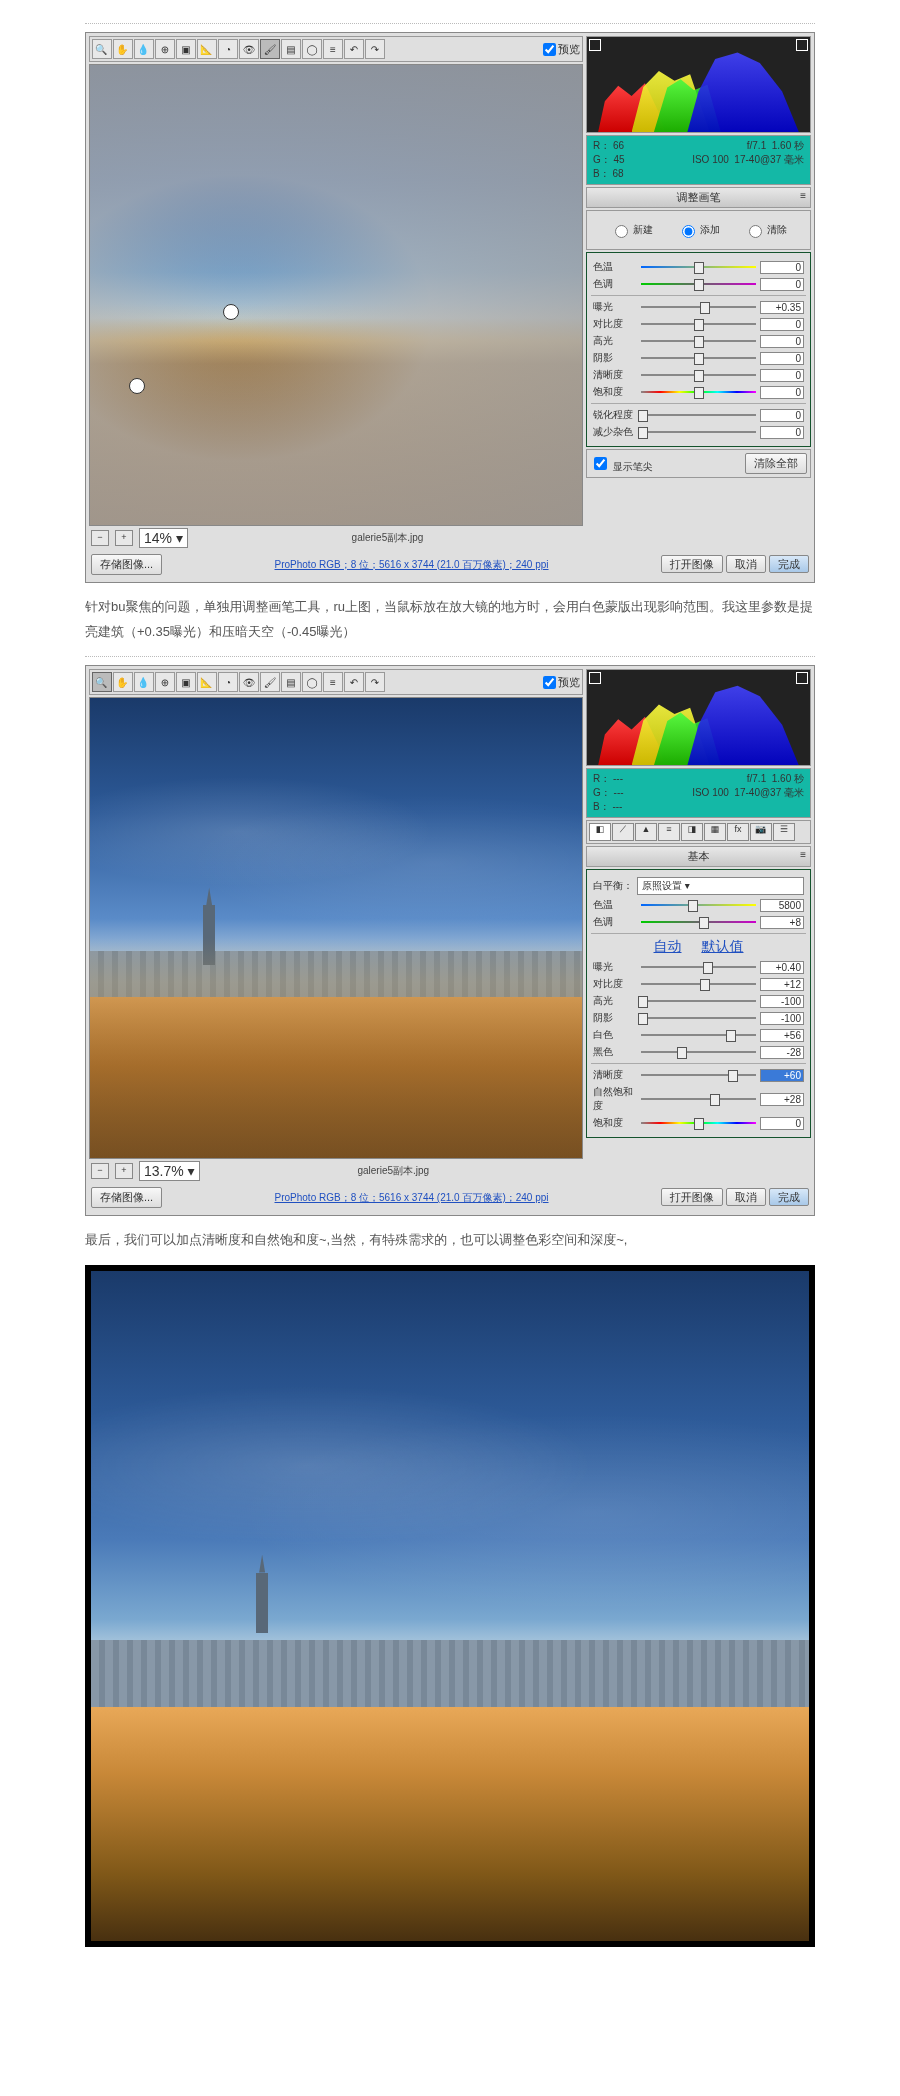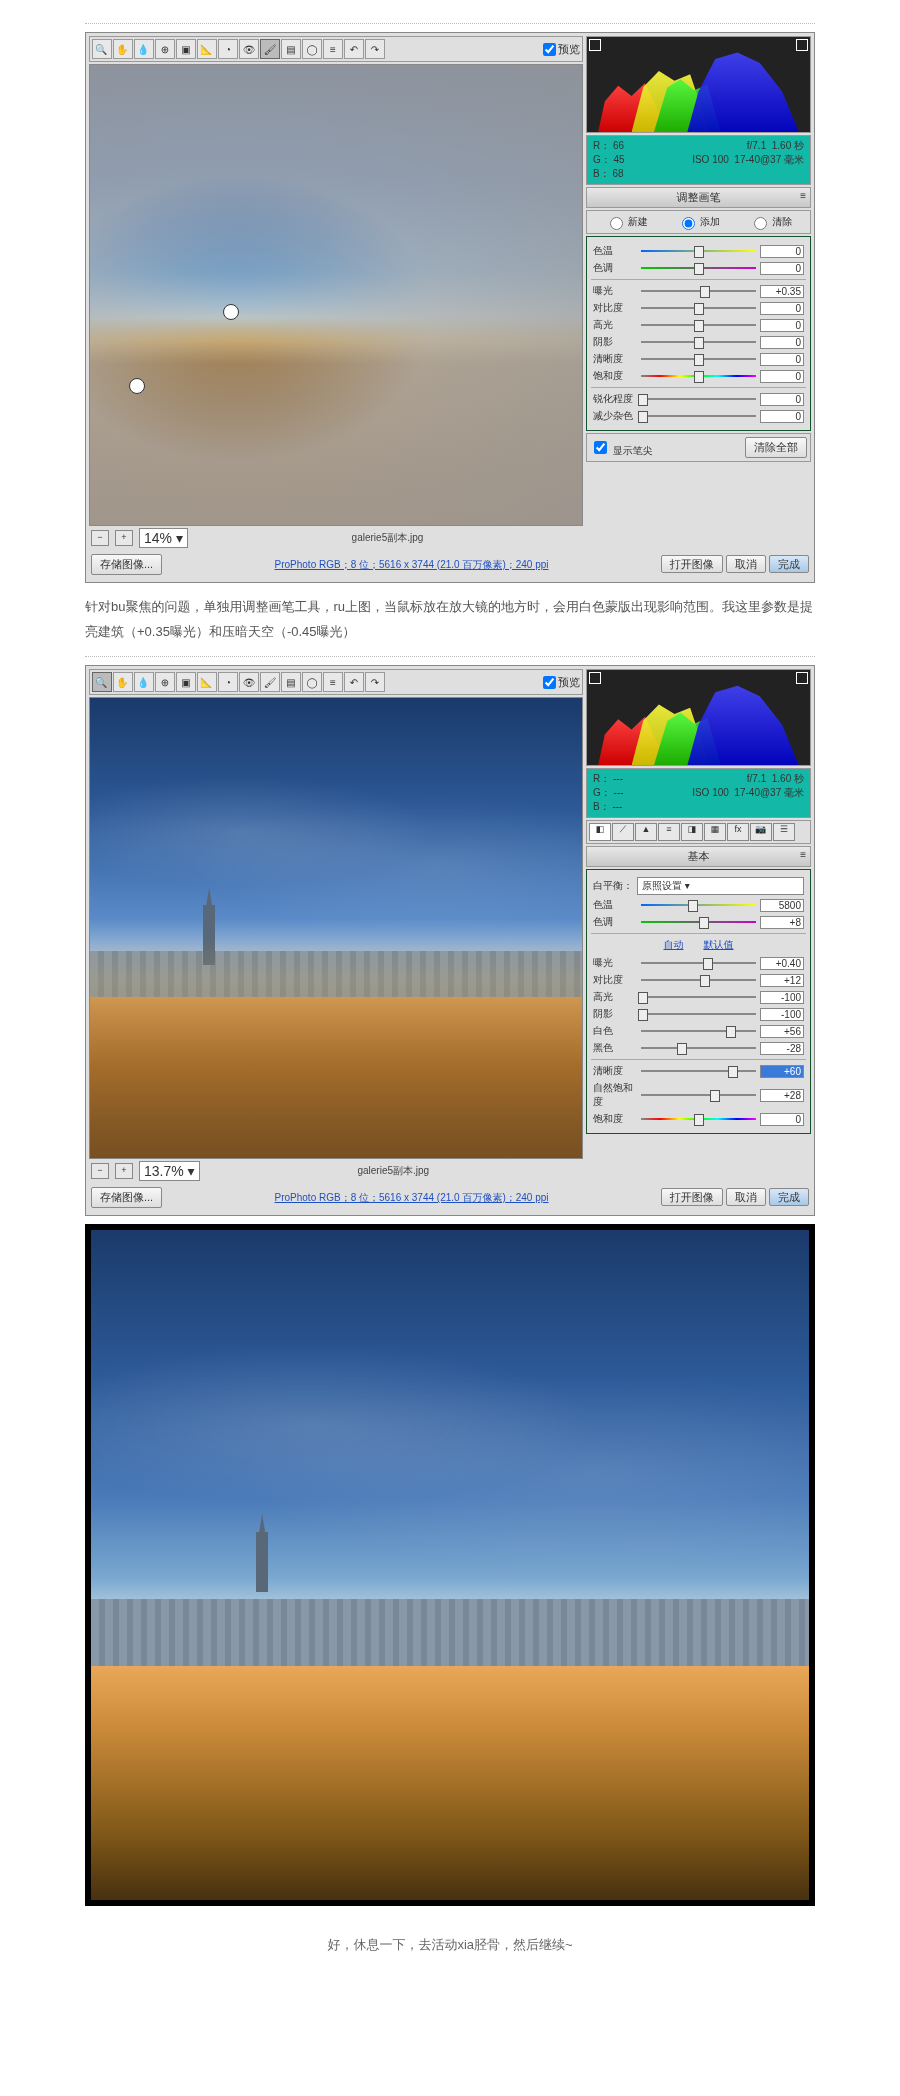--- a/index.html
+++ b/index.html
@@ -36,40 +36,40 @@
 .hf{position:absolute;bottom:0}
 .hf.r{left:5%;width:30%;height:60%;background:linear-gradient(to top,#c00,#f44);clip-path:polygon(0 100%,10% 40%,30% 10%,50% 30%,70% 5%,90% 60%,100% 100%)}
 .hf.y{left:20%;width:35%;height:75%;background:linear-gradient(to top,#cc0,#ff4);clip-path:polygon(0 100%,15% 30%,35% 5%,55% 20%,75% 10%,100% 100%);opacity:.9}
 .hf.g{left:30%;width:30%;height:65%;background:linear-gradient(to top,#0a0,#4f4);clip-path:polygon(0 100%,20% 20%,40% 5%,60% 25%,80% 15%,100% 100%);opacity:.85}
 .hf.b{left:45%;width:50%;height:95%;background:linear-gradient(to top,#00c,#44f);clip-path:polygon(0 100%,10% 50%,25% 10%,45% 2%,65% 15%,85% 50%,100% 100%);opacity:.9}
 .histo-corner{position:absolute;top:2px;width:10px;height:10px;border:1px solid #fff}
 .hc-l{left:2px}.hc-r{right:2px}
 .info{border:1px solid #999;background:#14b8a6;padding:3px 6px;font-size:10px;display:flex;justify-content:space-between}
 .panel-hdr{background:linear-gradient(#e8e8e8,#c8c8c8);border:1px solid #999;text-align:center;font-size:11px;padding:2px;position:relative}
 .panel-hdr .menu{position:absolute;right:4px;top:2px;font-size:10px}
-.radio-row{border:1px solid #999;background:#dfdfdf;padding:3px;display:flex;justify-content:space-around;font-size:10px}
+.radio-row{border:1px solid #999;background:#dfdfdf;padding:11px;display:flex;justify-content:space-around;font-size:10px}
 .radio-row label{display:flex;align-items:center;gap:2px}
 .tabstrip{border:1px solid #999;background:#dfdfdf;padding:2px;display:flex;gap:1px}
 .tab{width:20px;height:16px;border:1px solid #888;background:#e8e8e8;font-size:9px;text-align:center}
 .tab.active{background:#fff}
 .sliders{border:1px solid #14532d;background:#dfdfdf;padding:4px 6px;font-size:10px}
 .srow{display:flex;align-items:center;gap:4px;margin:3px 0}
 .srow .lbl{width:44px;font-size:10px}
 .srow .track{flex:1;height:10px;position:relative}
 .track-line{position:absolute;top:4px;left:0;right:0;height:2px;background:#888}
 .track-line.temp{background:linear-gradient(to right,#06f,#ff0)}
 .track-line.tint{background:linear-gradient(to right,#0c0,#c0c)}
 .track-line.sat{background:linear-gradient(to right,#888,#f00,#ff0,#0f0,#0ff,#00f,#f0f)}
 .thumb{position:absolute;top:0;width:8px;height:10px;background:#eee;border:1px solid #555;transform:translateX(-50%)}
 .srow .val{width:38px;border:1px solid #888;background:#fff;text-align:right;padding:0 2px;font-size:10px}
 .srow .val.hl{background:#3a7ad8;color:#fff}
 .sep{border-top:1px solid #aaa;margin:4px -2px}
 .wb-row{display:flex;align-items:center;gap:4px;font-size:10px;margin:3px 0}
 .wb-sel{flex:1;border:1px solid #888;background:#fff;padding:1px 4px;font-size:10px}
-.auto-row{display:flex;justify-content:center;gap:20px;font-size:10px;margin:4px 0}
+.auto-row{display:flex;justify-content:center;gap:20px;font-size:14px;margin:4px 0}
 .auto-row span{color:#2050c0;text-decoration:underline;cursor:pointer}
 .chk-row{display:flex;justify-content:space-between;align-items:center;padding:3px;font-size:10px;border:1px solid #999;background:#dfdfdf}
 .caption{font-size:13px;line-height:1.9;margin:12px 0;color:#555}
 .final{border:6px solid #000;height:670px;position:relative;overflow:hidden;margin:8px 0}
 .final .sky{background:linear-gradient(to bottom,#1a3a6a 0%,#2d5a98 22%,#4a7ab8 40%,#7aa8d0 52%,#b8d0e0 57%,#f0c888 60%,#e8a858 65%,#c88838 75%,#805818 90%,#483010 100%)}
 .cloud{position:absolute;left:0;right:0;top:15%;height:35%;background:radial-gradient(ellipse at 30% 40%,rgba(255,255,255,.15),transparent 40%),radial-gradient(ellipse at 70% 60%,rgba(255,255,255,.1),transparent 50%)}
 .buildings{position:absolute;left:0;right:0;top:55%;height:10%;background:repeating-linear-gradient(to right,#8898a8 0,#8898a8 8px,#788898 8px,#788898 14px)}
 .spire{position:absolute;left:23%;top:45%;width:12px;height:60px;background:#586878}
 .spire::before{content:"";position:absolute;top:-18px;left:3px;width:6px;height:18px;background:#586878;clip-path:polygon(50% 0,100% 100%,0 100%)}
 .footer-text{text-align:center;font-size:13px;color:#666;margin:30px 0}
@@ -441,22 +441,22 @@
   <span class="btn">存储图像...</span>
   <span class="link">ProPhoto RGB；8 位；5616 x 3744 (21.0 百万像素)；240 ppi</span>
   <span>
    <span class="btn">打开图像</span>
    <span class="btn">取消</span>
    <span class="btn primary">完成</span>
   </span>
  </div>
 </div>
 
+<p class="caption">最后，我们可以加点清晰度和自然饱和度~,当然，有特殊需求的，也可以调整色彩空间和深度~,</p>
 
 <div class="final">
  <div class="sky"></div>
       <div class="cloud"></div>
       <div class="buildings"></div>
       <div class="spire"></div>
 </div>
 
-<p class="footer-text">好，休息一下，去活动xia胫骨，然后继续~</p>
 </div>
 
 </body></html>

